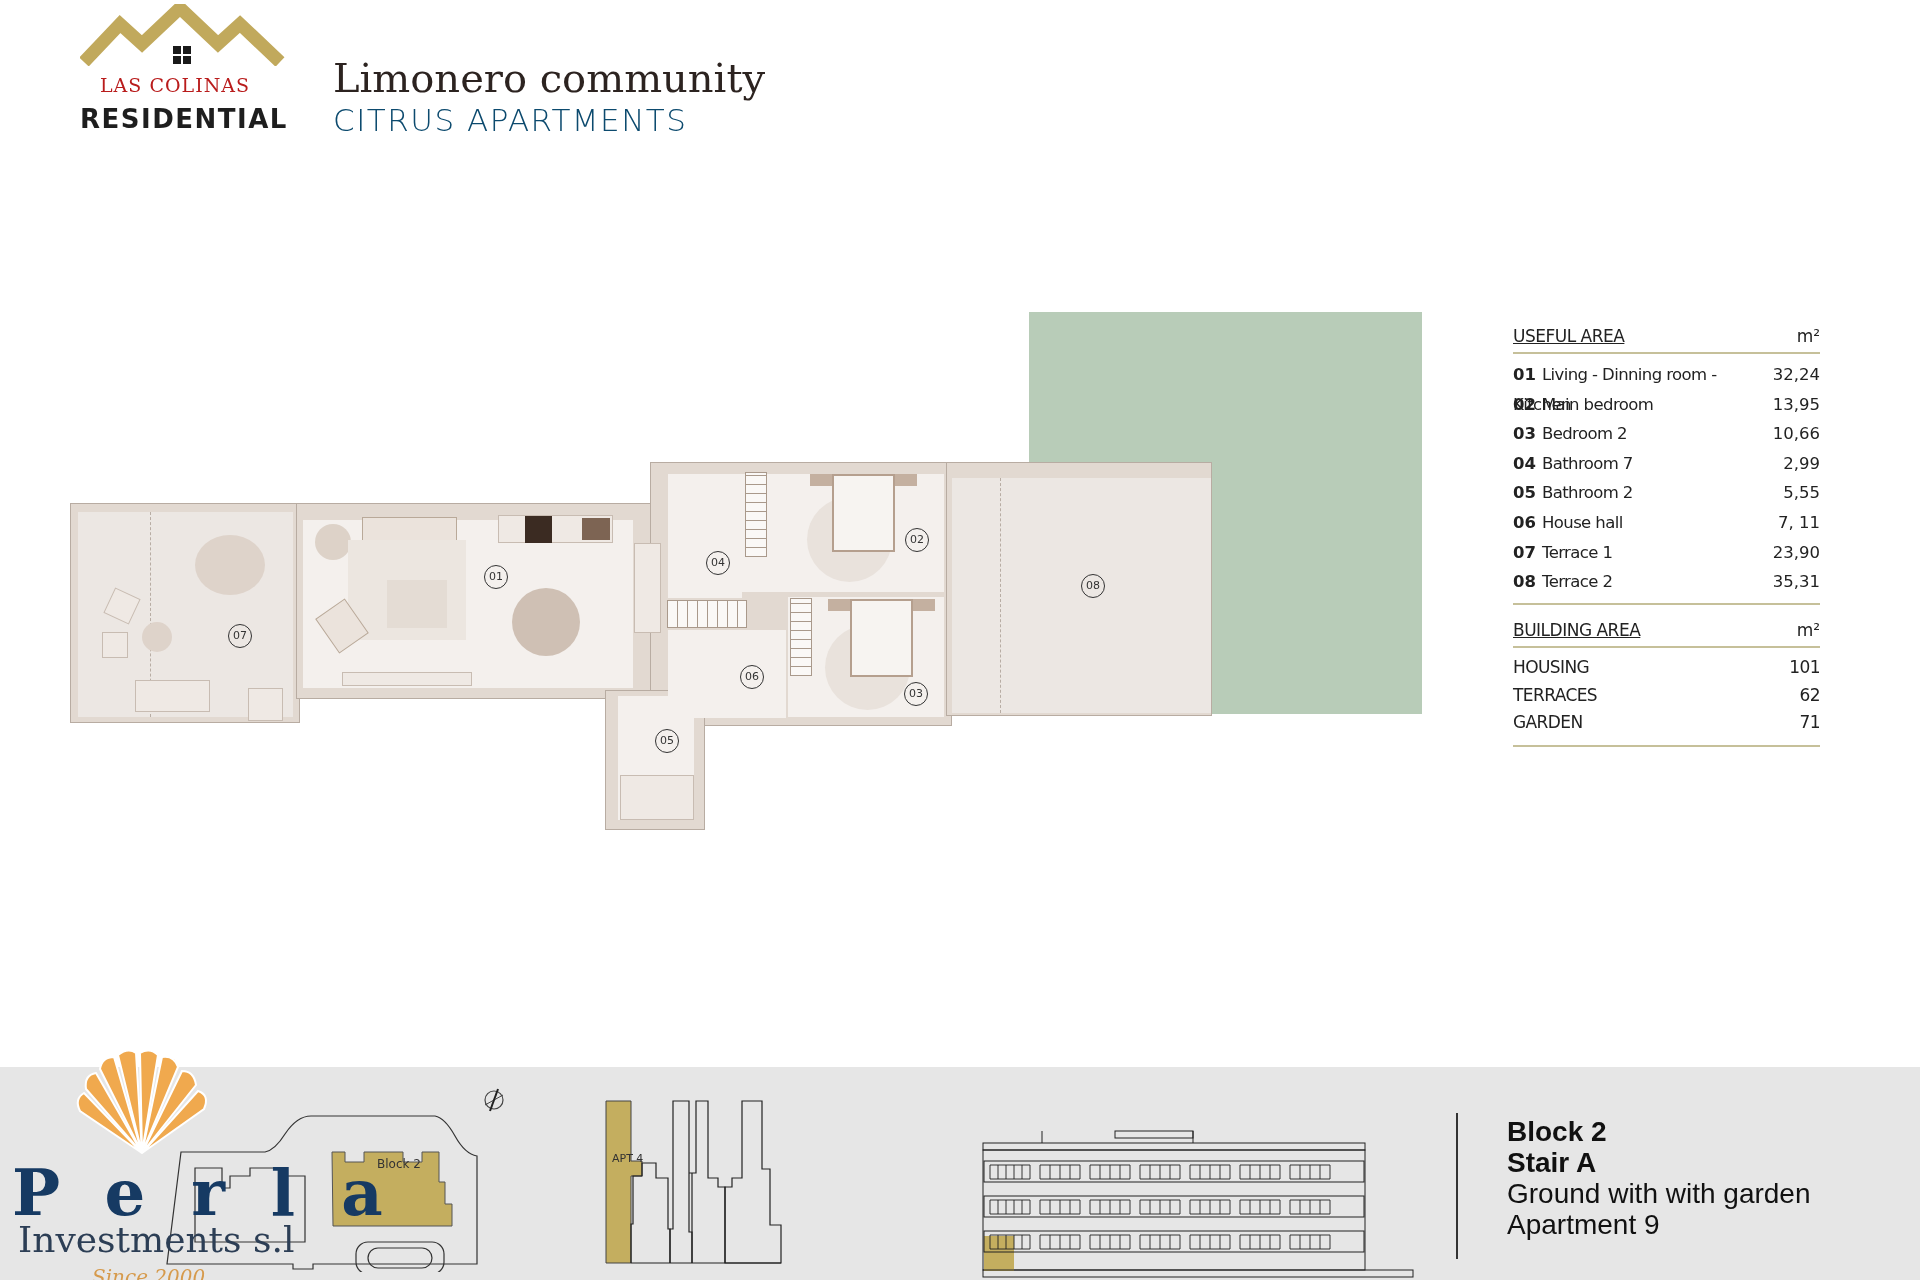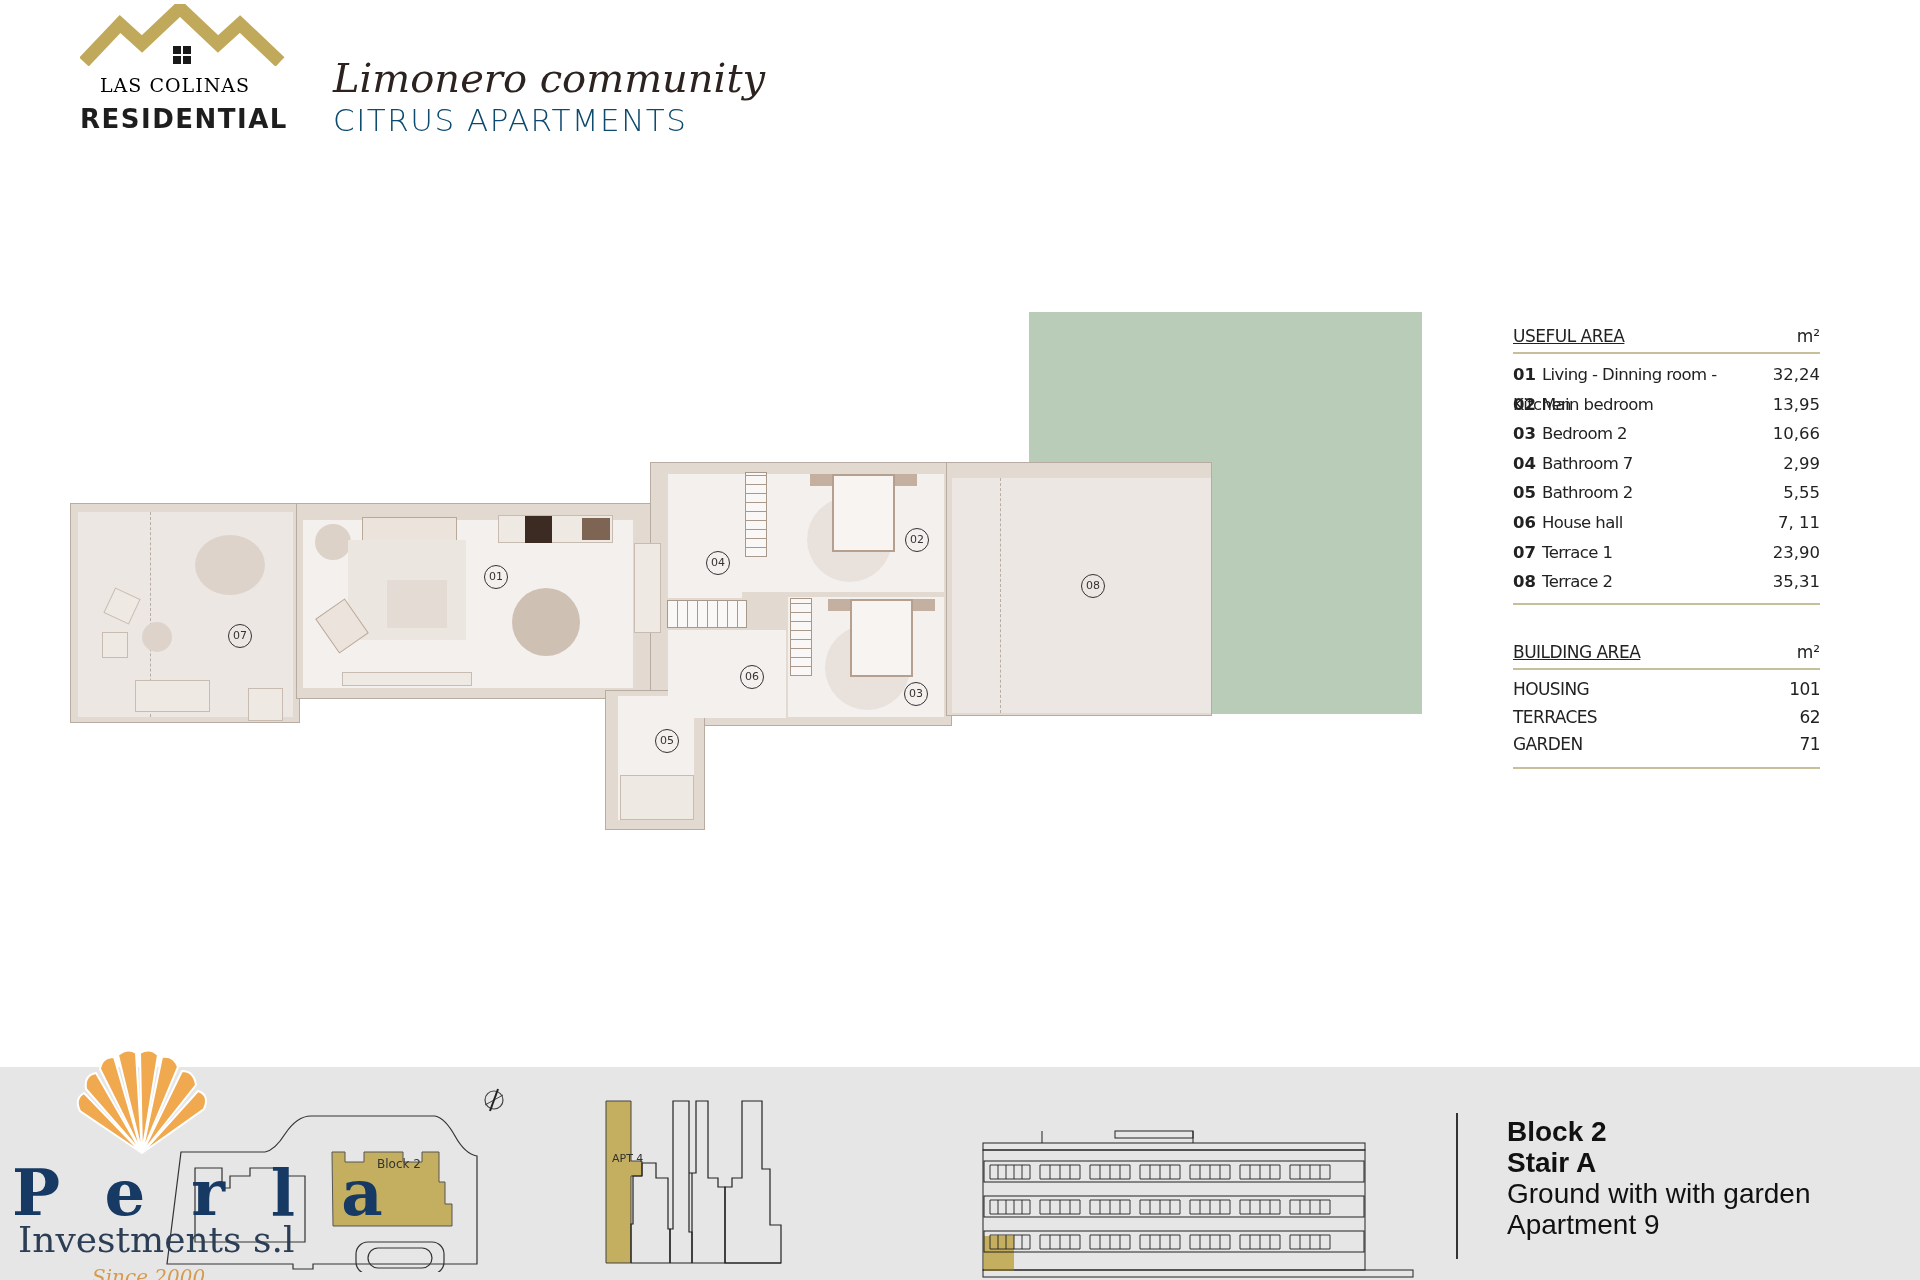--- a/index.html
+++ b/index.html
@@ -1,20 +1,20 @@
 <!DOCTYPE html>
 <html><head>
 <meta charset="utf-8">
 <style>
   html, body { margin:0; padding:0; }
   body { width:1920px; height:1280px; position:relative; overflow:hidden; background:#ffffff; font-family:"DejaVu Sans", sans-serif; color:#222; }
   .abs { position:absolute; }
 
   
-  .logo-text-1 { font-family:"DejaVu Serif", serif; font-size:19px; letter-spacing:1px; color:#000000; }
+  .logo-text-1 { font-family:"DejaVu Serif", serif; font-size:19px; letter-spacing:1px; color:#b91c1c; }
   .logo-text-2 { font-family:"DejaVu Sans", sans-serif; font-size:26px; font-weight:bold; letter-spacing:1.5px; color:#1e1e1e; }
   .title-1 { font-family:"DejaVu Serif", serif; font-size:40px; color:#2c2320; }
   .title-2 { font-family:"DejaVu Sans", sans-serif; font-size:31px; font-weight:300; color:#0c4a6e; letter-spacing:1.5px; }
 
   
   .tbl { position:absolute; left:1513px; width:307px; font-family:"DejaVu Sans", sans-serif; color:#222; }
   .tbl-head { display:flex; justify-content:space-between; align-items:flex-end; height:28px; border-bottom:2px solid #c6c09a; padding-bottom:6px; font-size:17px; }
   .tbl-head .h { letter-spacing:-0.5px;text-decoration:underline; }
   .tbl-row { display:flex; justify-content:space-between; height:29.6px; line-height:29.6px; font-size:16.5px; }
   .tbl-row .num { font-weight:bold; margin-right:6px; }
@@ -53,21 +53,21 @@
   <svg width="205" height="62" viewBox="0 0 205 62" style="position:absolute;left:0;top:0;">
     <polyline points="4,58 40,20 62,40 100,4 138,40 160,20 200,58" fill="none" stroke="#c1a95c" stroke-width="13" stroke-linejoin="miter"></polyline>
     <rect x="93" y="42" width="8" height="8" fill="#1a1a1a"></rect>
     <rect x="103" y="42" width="8" height="8" fill="#1a1a1a"></rect>
     <rect x="93" y="52" width="8" height="8" fill="#1a1a1a"></rect>
     <rect x="103" y="52" width="8" height="8" fill="#1a1a1a"></rect>
   </svg>
   <div class="abs logo-text-1" style="left:20px;top:70px;">LAS COLINAS</div>
   <div class="abs logo-text-2" style="left:0px;top:100px;">RESIDENTIAL</div>
 </div>
-<div class="abs title-1" style="left:333px;top:55px;font-style:italic;">Limonero community</div>
+<div class="abs title-1" style="left:333px;top:55px;">Limonero community</div>
 <div class="abs title-2" style="left:333px;top:102px;">CITRUS APARTMENTS</div>
 
 <div class="abs" style="left:0;top:0;width:1440px;height:860px;">
 
   <div class="garden" style="left:1029px;top:312px;width:393px;height:402px;"></div>
 
   <div class="wall" style="left:70px;top:503px;width:230px;height:220px;"></div>
   <div class="wall" style="left:296px;top:503px;width:370px;height:196px;"></div>
   <div class="wall" style="left:650px;top:462px;width:302px;height:264px;"></div>
   <div class="wall" style="left:605px;top:690px;width:100px;height:140px;"></div>
@@ -161,21 +161,21 @@
     <span><span class="num">07</span><span class="lbl">Terrace 1</span></span>
     <span>23,90</span>
   </div>
   <div class="tbl-row">
     <span><span class="num">08</span><span class="lbl">Terrace 2</span></span>
     <span>35,31</span>
   </div>
   <div class="tbl-foot"></div>
 </div>
 
-<div class="tbl" style="top:634px;">
+<div class="tbl" style="top:612px;">
   <div class="tbl-head">
     <span class="h">BUILDING AREA</span>
     <span>m²</span>
   </div>
   <div style="height:6px;"></div>
   <div class="b-row">
     <span>HOUSING</span>
     <span>101</span>
   </div>
   <div class="b-row">

